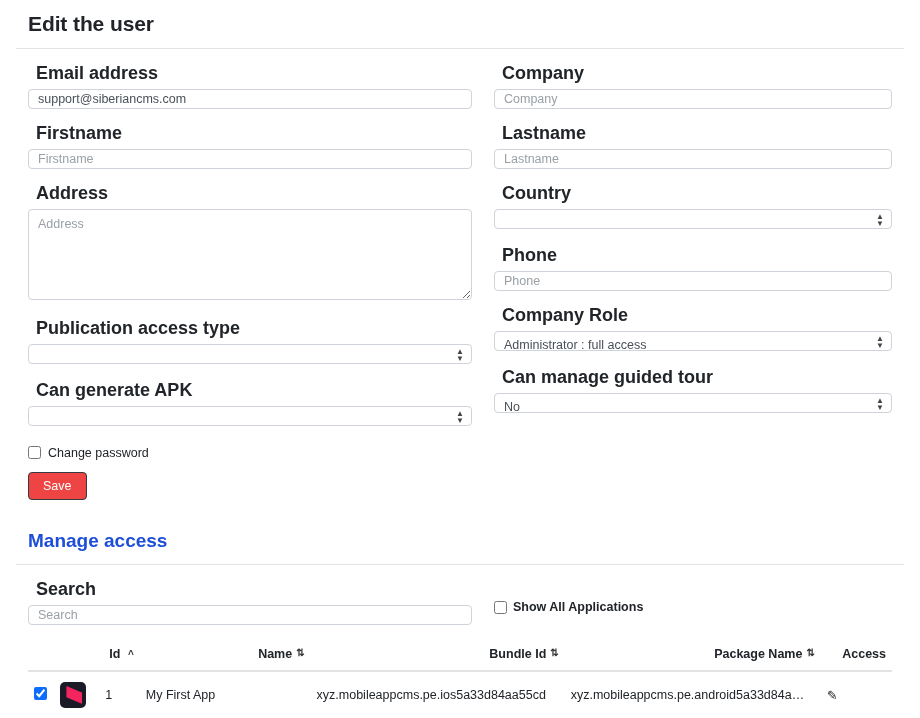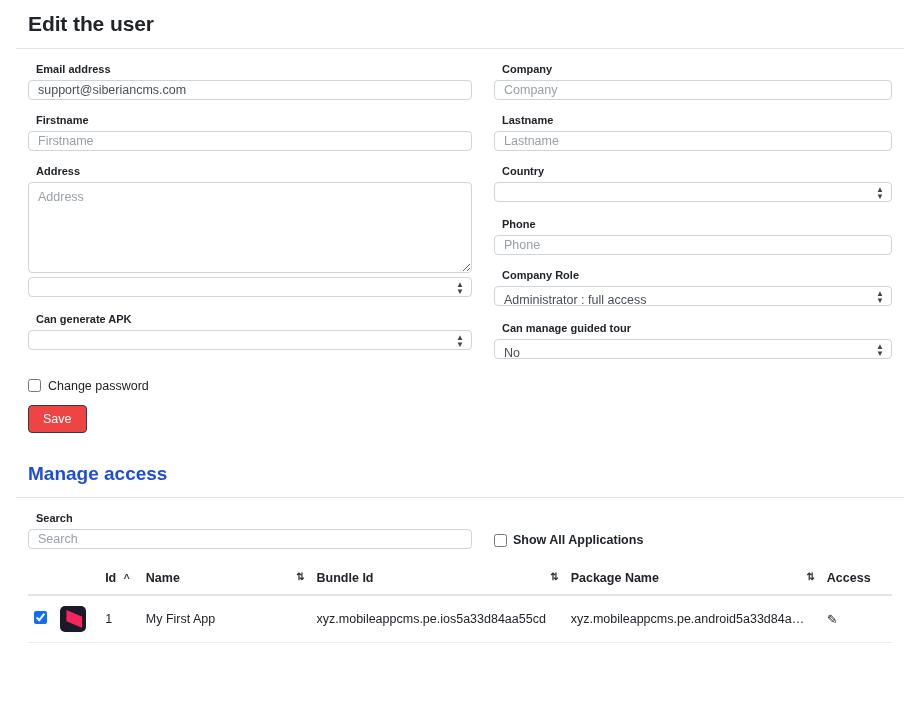--- a/index.html
+++ b/index.html
@@ -33,21 +33,21 @@
   }
   .form-grid {
     display: grid;
     grid-template-columns: 444px 1fr;
     column-gap: 22px;
     margin: 0 12px;
   }
   .col { display: block; }
   label.field-label {
     display: block;
-    font-size: 11px;
+    font-size: 18px;
     font-weight: bold;
     color: #212529;
     margin: 14px 0 5px 0;
     padding-left: 8px;
   }
   .ctrl {
     width: 100%;
     height: 20px;
     border: 1px solid #ced4da;
     border-radius: 4px;
@@ -124,21 +124,21 @@
   .show-all span { font-size: 12.5px; font-weight: bold; color: #212529; }
   table.access-table {
     width: calc(100% - 24px);
     margin: 22px 12px 0 12px;
     border-collapse: collapse;
     font-size: 12.5px;
   }
   table.access-table thead th {
     font-size: 12.5px;
     font-weight: bold;
-    text-align: left;
+    text-align: right;
     padding: 0 6px 9px 6px;
     border-bottom: 2px solid #e3e3e3;
     color: #212529;
     white-space: nowrap;
   }
   table.access-table tbody td {
     padding: 10px 6px;
     border-bottom: 1px solid #e9ecef;
     color: #212529;
     vertical-align: middle;
@@ -193,20 +193,21 @@
     <div class="col">
       <label class="field-label">Email address</label>
       <input class="ctrl" type="text" value="support@siberiancms.com" style="">
 
       <label class="field-label">Firstname</label>
       <input class="ctrl" type="text" placeholder="Firstname" style="">
 
       <label class="field-label">Address</label>
       <textarea class="ctrl" placeholder="Address" style=""></textarea>
 
+      <label class="field-label">Publication access type</label>
       <div class="select-wrap">
         <select class="ctrl">
           <option></option>
         </select>
         <span class="select-arrows">▲<br>▼</span>
       </div>
 
       <label class="field-label">Can generate APK</label>
       <div class="select-wrap">
         <select class="ctrl">

